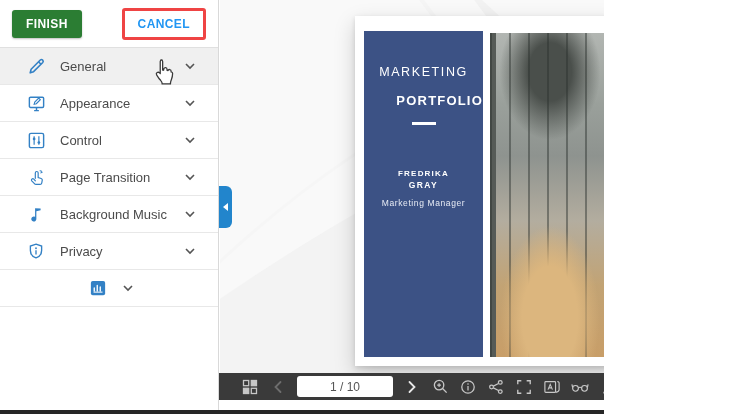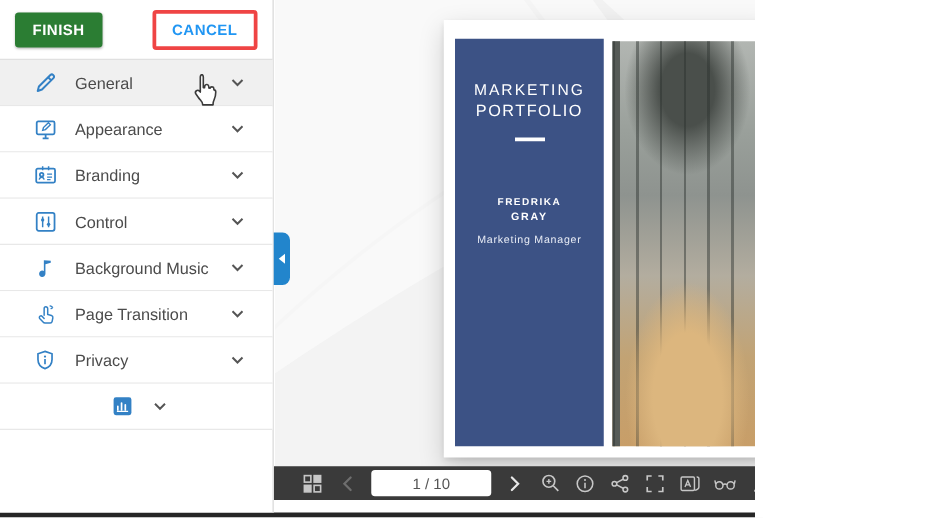--- a/index.html
+++ b/index.html
@@ -57,21 +57,21 @@
       linear-gradient(90deg,#cf5b3a 0 100%) no-repeat 5px 17px / 9px 3px,
       linear-gradient(90deg,#5d82b8 0 100%) no-repeat 5px 24px / 12px 3px,
       linear-gradient(90deg,#cf5b3a 0 100%) no-repeat 5px 29px / 7px 3px,
       #f6f5f1;
     transform:rotate(10deg); border:1px solid #e4e2dc; border-radius:2px;
     box-shadow:0 1px 3px rgba(0,0,0,.25); }
 
   .panel-blue { flex:1 1 auto; margin-top:6px; background:#3c5285; color:#fff;
     text-align:center; padding-top:34px; }
   .panel-blue .t1 { font-size:12.5px; letter-spacing:1.6px; font-weight:400; }
-  .panel-blue .t2 { font-size:13px; letter-spacing:1.2px; font-weight:normal; margin-top:2px; }
+  .panel-blue .t2 { font-size:13px; letter-spacing:1.2px; font-weight:bold; margin-top:14px;text-align:right; }
   .panel-blue .rule { width:24px; height:3px; background:#fff; margin:14px auto 0; }
   .panel-blue .a1 { font-size:8px; font-weight:bold; letter-spacing:1.2px; margin-top:44px; }
   .panel-blue .a2 { font-size:8.5px; font-weight:bold; letter-spacing:1.4px; margin-top:2px; }
   .panel-blue .a3 { font-size:8.5px; font-weight:normal; letter-spacing:.6px; margin-top:8px; color:#e8ecf5; }
 
   .photo2 { height:158px;
     background:
       radial-gradient(95% 85% at 108% 88%, #9aa0a6 0 32%, rgba(154,160,166,0) 52%),
       radial-gradient(120% 100% at 108% -2%, #3f3a34 0 30%, rgba(63,58,52,0) 50%),
       linear-gradient(180deg, #d2d5d7 0%, #ced1d3 44%, #c07a55 58%, #b96f4e 82%, #c4825d 100%); }
@@ -140,77 +140,60 @@
           </svg>
       </span>
       <span class="s-label">Appearance</span>
       <span class="chev">
         <svg width="12" height="12" viewBox="0 0 12 12" fill="none" stroke="#555" stroke-width="1.6">
             <polyline points="2,4 6,8 10,4"></polyline>
           </svg>
       </span>
     </div>
 
-    <div class="side-row">
-      <span class="s-icon">
-        <svg width="19" height="19" viewBox="0 0 24 24" fill="none" stroke="#3381c5" stroke-width="1.8">
-            <rect x="2.5" y="5" width="19" height="14" rx="1.5"></rect>
-            <path d="M9 2.5v4M15 2.5v4" stroke-width="1.5"></path>
-            <circle cx="8" cy="11" r="1.8"></circle>
-            <path d="M5.5 16c.4-1.6 1.4-2.4 2.5-2.4s2.1.8 2.5 2.4" stroke-width="1.4"></path>
-            <path d="M13.5 10.5h5M13.5 13.5h5M13.5 16h3.5" stroke-width="1.4"></path>
-          </svg>
-      </span>
-      <span class="s-label">Branding</span>
-      <span class="chev">
-        <svg width="12" height="12" viewBox="0 0 12 12" fill="none" stroke="#555" stroke-width="1.6">
-            <polyline points="2,4 6,8 10,4"></polyline>
-          </svg>
-      </span>
-    </div>
 
     <div class="side-row">
       <span class="s-icon">
         <svg width="19" height="19" viewBox="0 0 24 24" fill="none" stroke="#3381c5" stroke-width="1.8">
             <rect x="3" y="3" width="18" height="18" rx="2"></rect>
             <path d="M9 6.5v11M15 6.5v11" stroke-width="1.5"></path>
             <circle cx="9" cy="10" r="1.7" fill="#3381c5" stroke="none"></circle>
             <circle cx="15" cy="14.5" r="1.7" fill="#3381c5" stroke="none"></circle>
           </svg>
       </span>
       <span class="s-label">Control</span>
       <span class="chev">
         <svg width="12" height="12" viewBox="0 0 12 12" fill="none" stroke="#555" stroke-width="1.6">
             <polyline points="2,4 6,8 10,4"></polyline>
           </svg>
       </span>
     </div>
 
     <div class="side-row">
       <span class="s-icon">
-        <svg width="17" height="17" viewBox="0 0 24 24" fill="#3381c5">
-            <path d="M10 3v12.3a3.6 3.6 0 101.8 3.1V7.5l6-1.6V3.6L10 3z"></path>
-          </svg>
-      </span>
-      <span class="s-label">Background Music</span>
-      <span class="chev">
-        <svg width="12" height="12" viewBox="0 0 12 12" fill="none" stroke="#555" stroke-width="1.6">
-            <polyline points="2,4 6,8 10,4"></polyline>
-          </svg>
-      </span>
-    </div>
-
-    <div class="side-row">
-      <span class="s-icon">
         <svg width="19" height="19" viewBox="0 0 24 24" fill="none" stroke="#3381c5" stroke-width="1.8" stroke-linecap="round">
             <path d="M10.5 13V6.2a1.8 1.8 0 013.6 0V12l3.8 1.2c1 .35 1.6 1.2 1.4 2.2l-.7 3.6c-.2 1-1 1.7-2 1.7h-5.2c-.8 0-1.5-.35-2-1L6 16.2c-.6-.8-.4-1.9.4-2.4.7-.45 1.6-.3 2.2.3l1.9 2" stroke-width="1.5"></path>
             <path d="M16.5 3.5l2 .6M17.5 6.2l1.6-.9" stroke-width="1.3"></path>
           </svg>
       </span>
       <span class="s-label">Page Transition</span>
+      <span class="chev">
+        <svg width="12" height="12" viewBox="0 0 12 12" fill="none" stroke="#555" stroke-width="1.6">
+            <polyline points="2,4 6,8 10,4"></polyline>
+          </svg>
+      </span>
+    </div>
+
+    <div class="side-row">
+      <span class="s-icon">
+        <svg width="17" height="17" viewBox="0 0 24 24" fill="#3381c5">
+            <path d="M10 3v12.3a3.6 3.6 0 101.8 3.1V7.5l6-1.6V3.6L10 3z"></path>
+          </svg>
+      </span>
+      <span class="s-label">Background Music</span>
       <span class="chev">
         <svg width="12" height="12" viewBox="0 0 12 12" fill="none" stroke="#555" stroke-width="1.6">
             <polyline points="2,4 6,8 10,4"></polyline>
           </svg>
       </span>
     </div>
 
     <div class="side-row">
       <span class="s-icon">
         <svg width="18" height="18" viewBox="0 0 24 24" fill="none" stroke="#3381c5" stroke-width="1.8">

